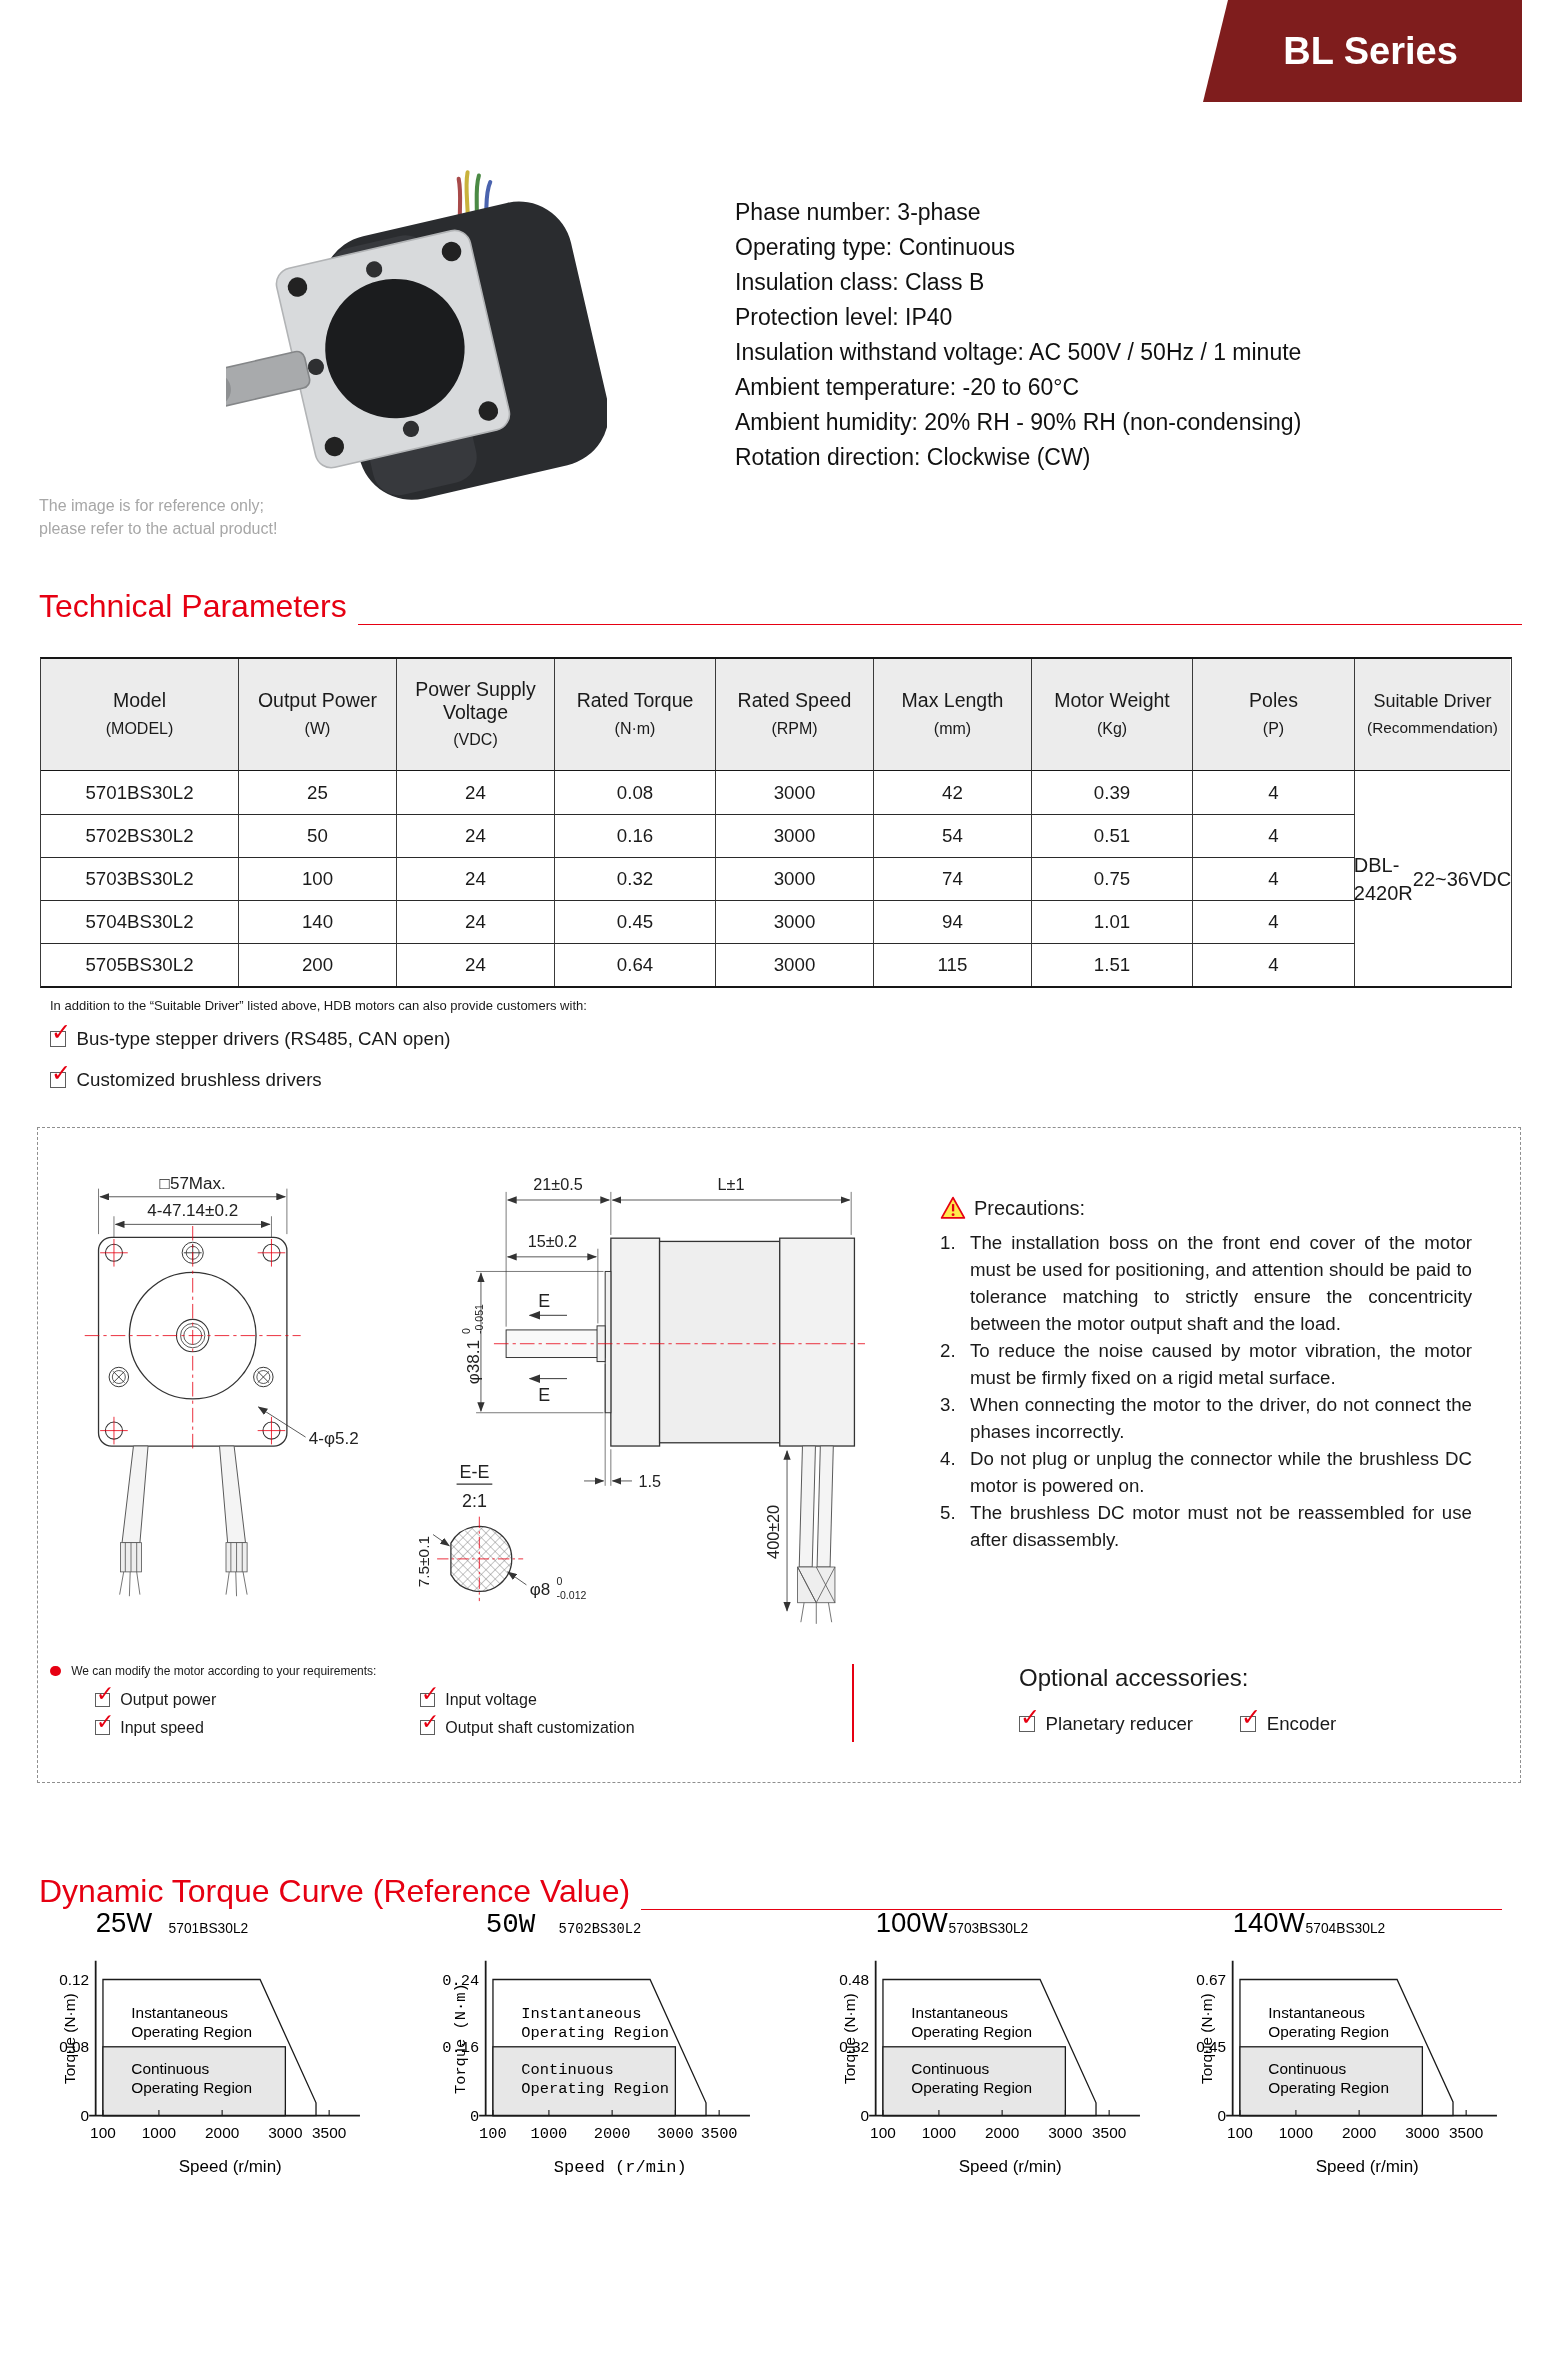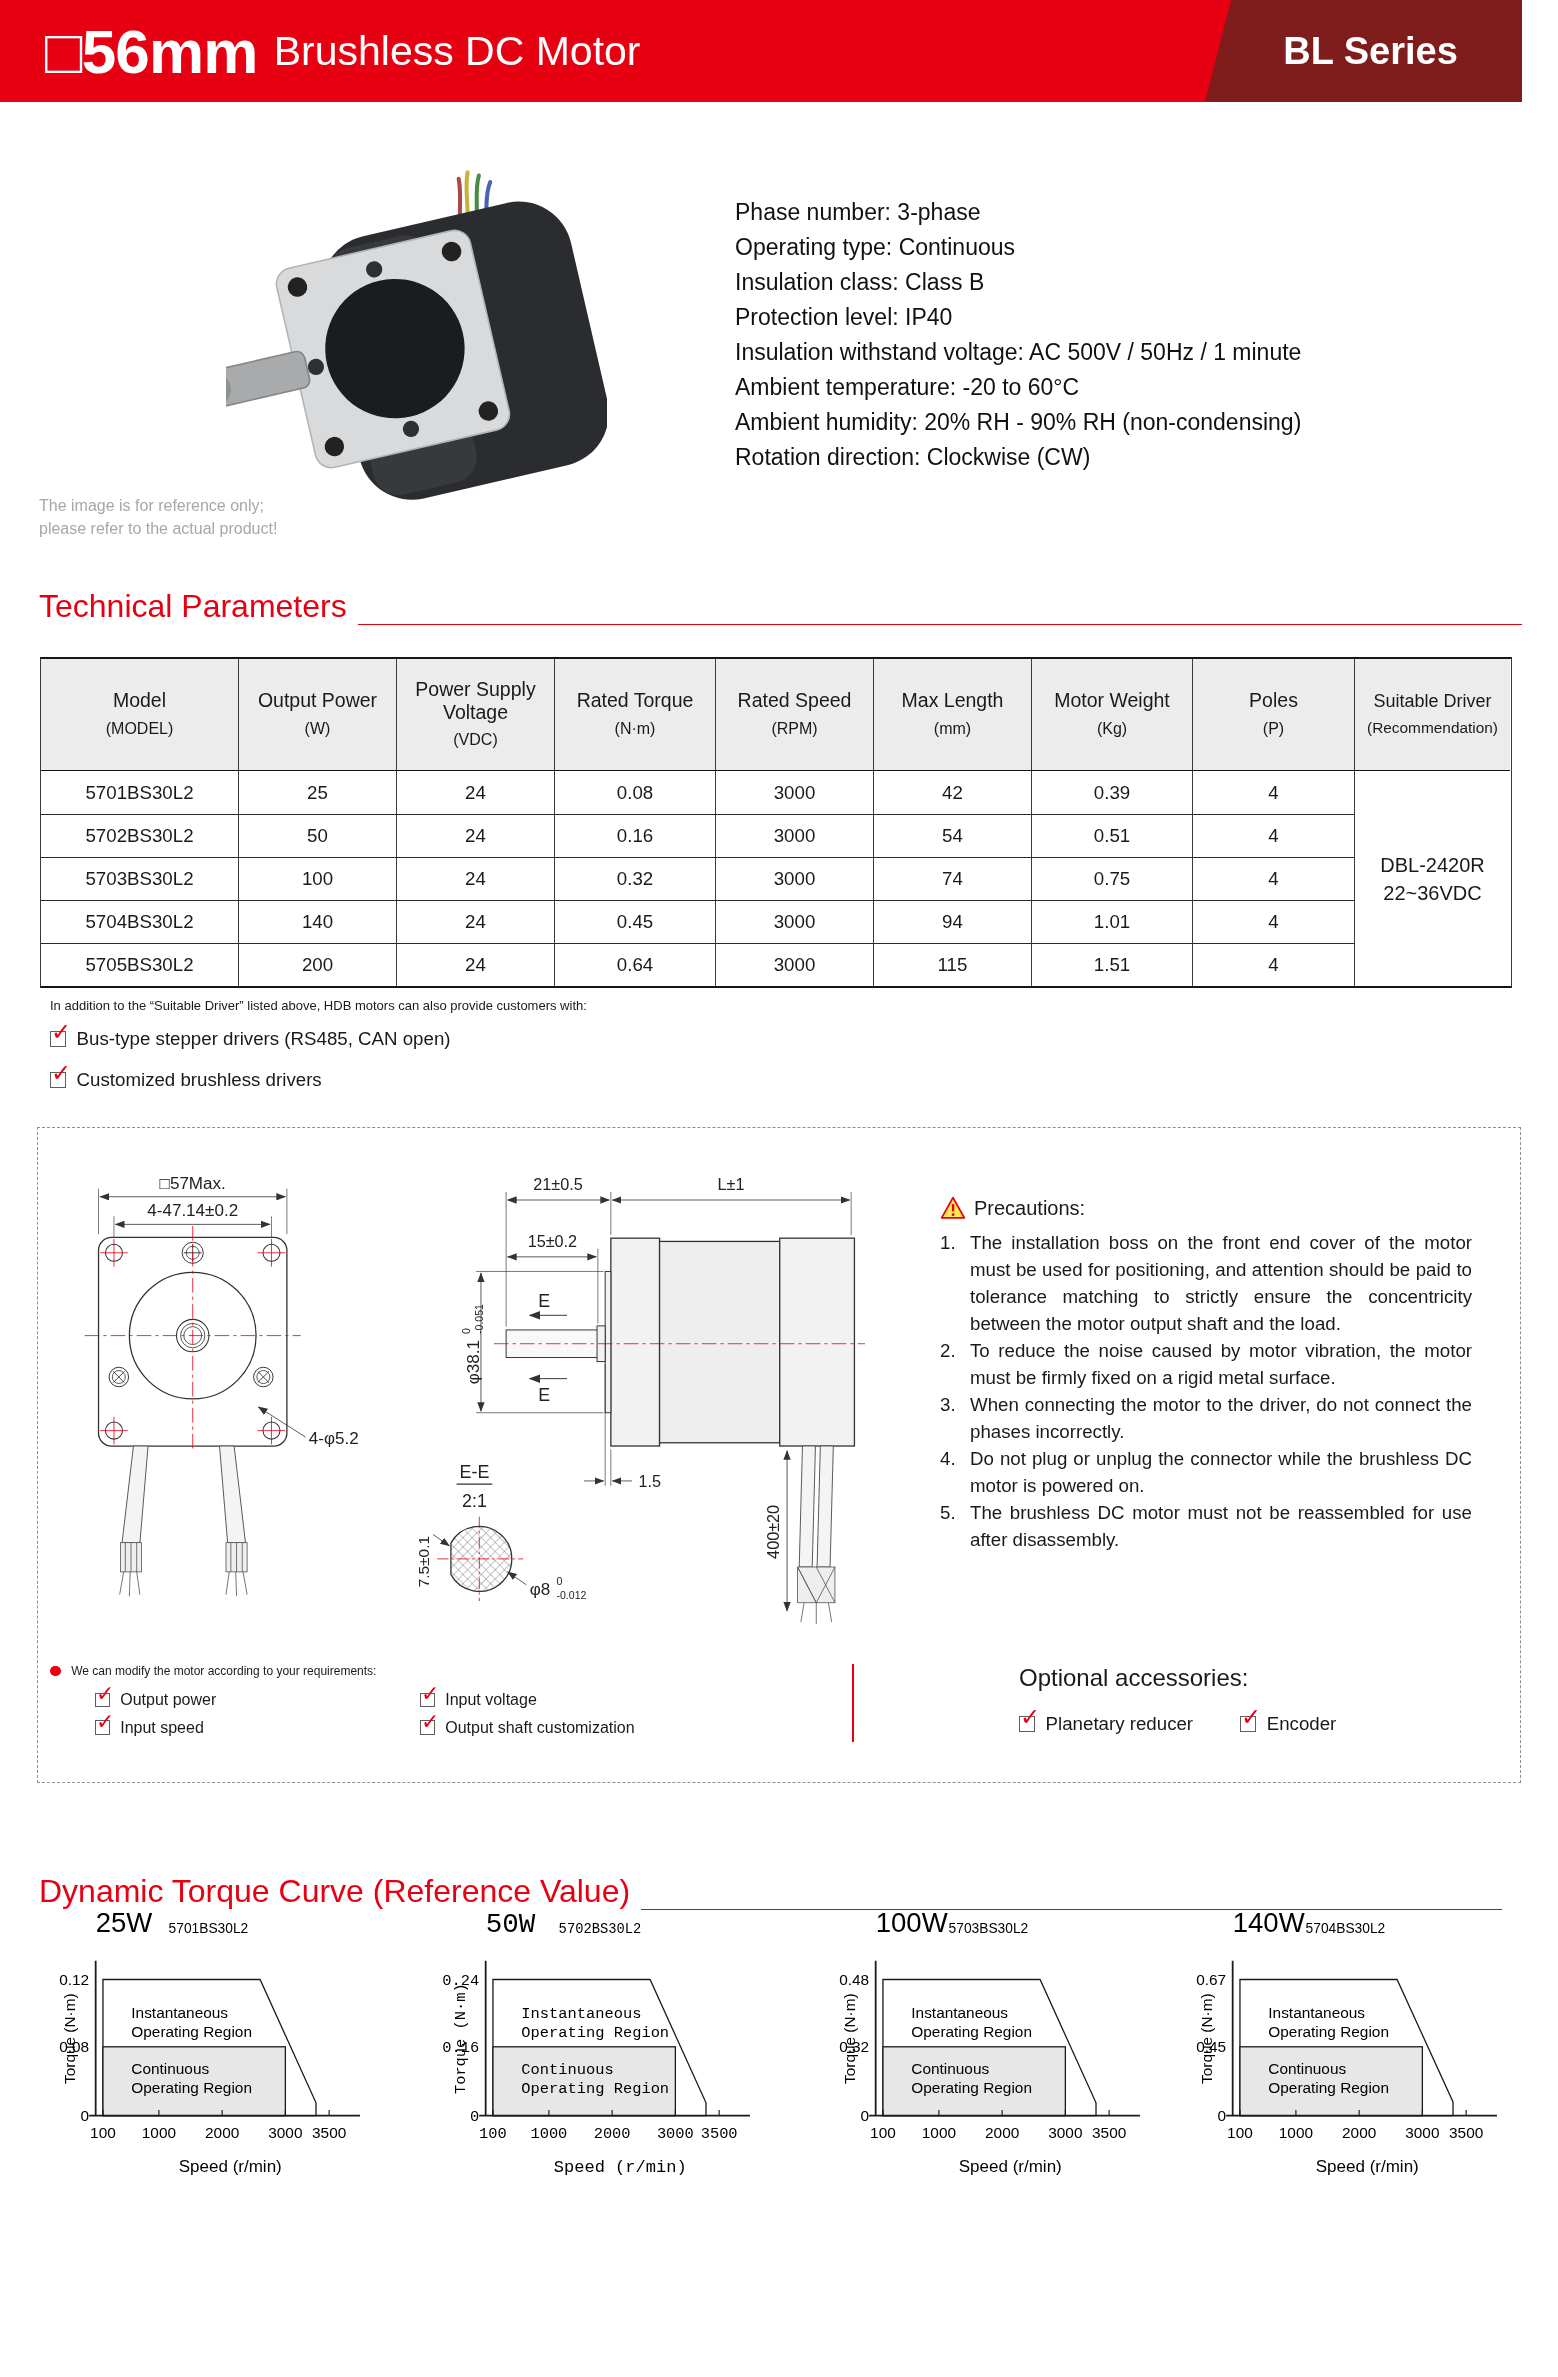--- a/index.html
+++ b/index.html
@@ -40,21 +40,21 @@
        border-left:0.8px solid #3a3a3a;border-right:0.8px solid #3a3a3a}
   .th{background:#ececec;border-right:0.8px solid #3a3a3a;border-bottom:1.6px solid #161616;
       display:flex;flex-direction:column;align-items:center;justify-content:center;
       text-align:center;font-size:19.5px;line-height:23px;padding:0 6.5px}
   .th .sub{font-size:16px;margin-top:4.9px}
   .th.last{border-right:none;font-size:18px}
   .th.last .sub{font-size:15.4px;margin-top:3.2px}
   .td{border-right:0.8px solid #3a3a3a;border-top:1.6px solid #2a2a2a;
       display:flex;align-items:center;justify-content:center;font-size:18.7px}
   .td.first{border-top:none}
-  .driver{grid-column:9;grid-row:2/7;display:flex;flex-direction:column;align-items:center;
+  .driver{grid-column:9;grid-row:2/7;display:flex;flex-direction:row;align-items:center;
           justify-content:center;font-size:20px;line-height:28px}
 
   
   .notes{position:absolute;left:50px;top:998px}
   .notes-intro{font-size:13px;margin-bottom:13px}
   .note-item{font-size:18.7px;margin-bottom:14.6px;height:26px;display:flex;align-items:center}
 
   
   .cb{position:relative;display:inline-block;width:16px;height:16px;border:1.6px solid #5d5d5d;
       background:#fff;margin-right:10.6px;flex:none}
@@ -95,24 +95,20 @@
   .chart{position:absolute;top:0;width:390px;height:394px}
 </style>
 </head>
 <body>
 
 <div class="page">
 
   <header class="hd">
     <div class="hd-dark">
       <span>BL Series</span>
-    </div>
-    <div class="hd-red">
-      <span class="sz">□56mm</span>
-      <span class="ttl">Brushless DC Motor</span>
     </div>
   </header>
 
   <div class="product-img">
     <svg width="381" height="373" viewBox="0 0 470 460">
       <g fill="none" stroke-width="5" stroke-linecap="round">
         <path d="M298,96 C300,62 294,42 298,20" stroke="#c9b23c"></path>
         <path d="M308,96 C312,64 306,44 312,24" stroke="#4b8a45"></path>
         <path d="M318,98 C324,68 318,50 326,32" stroke="#4a63ae"></path>
         <path d="M289,96 C287,66 291,48 287,28" stroke="#a84a4a"></path>

